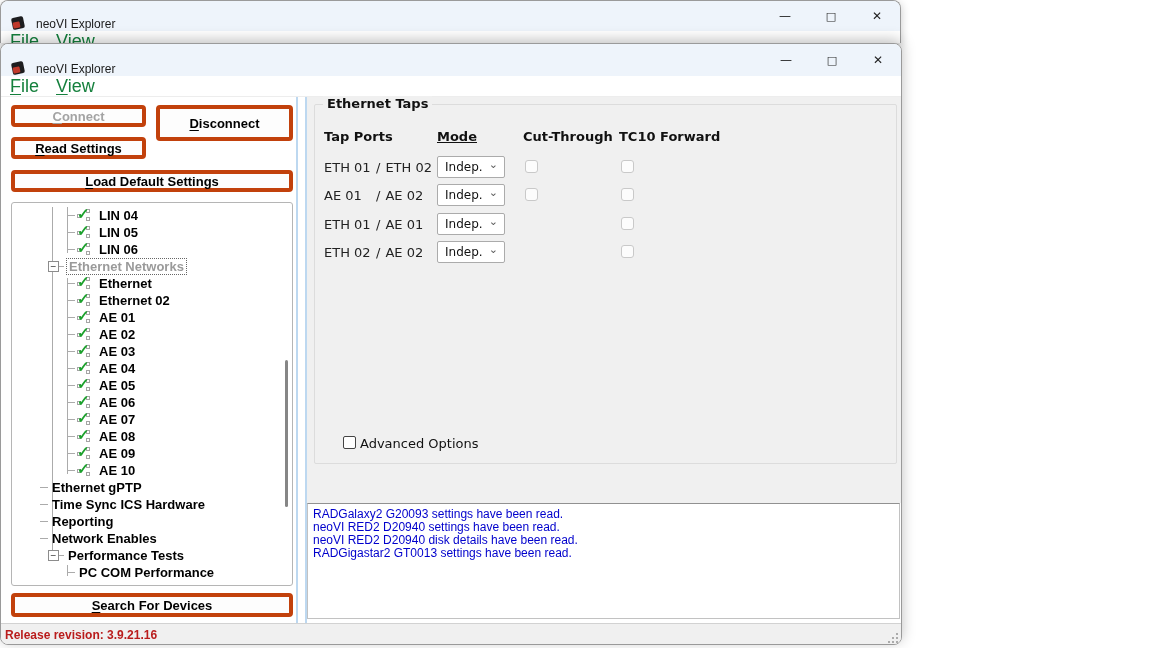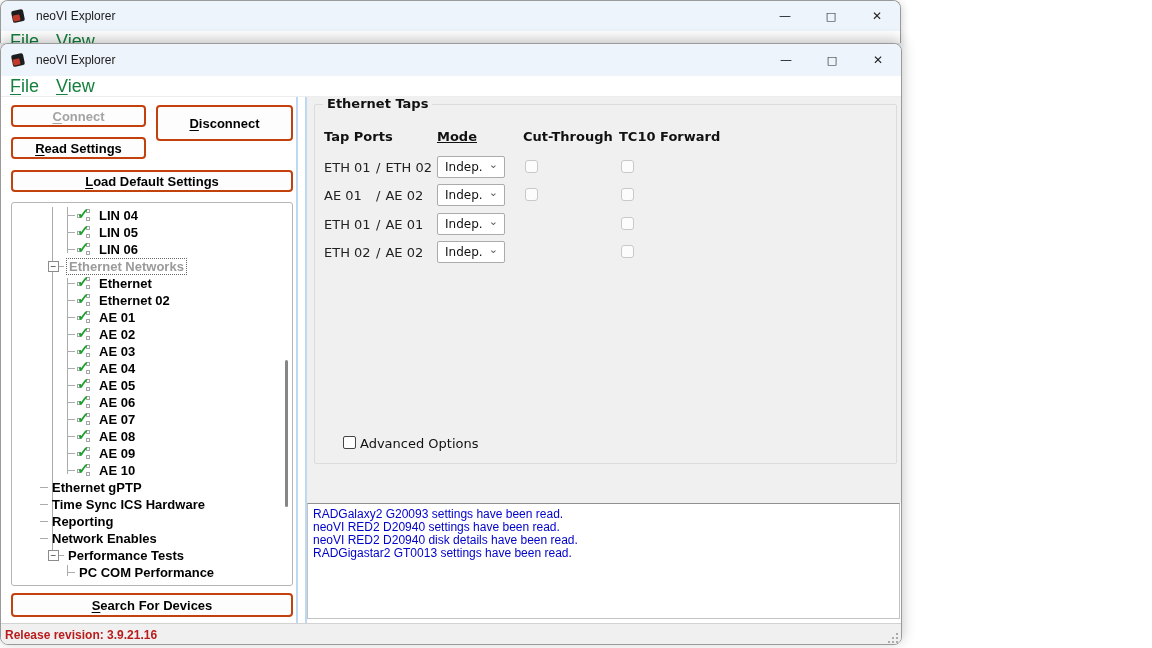--- a/index.html
+++ b/index.html
@@ -3,41 +3,41 @@
 <meta charset="utf-8">
 <style>
   * { margin:0; padding:0; box-sizing:border-box; }
   html,body { width:1152px; height:648px; background:#ffffff; font-family:"Liberation Sans", sans-serif; overflow:hidden; }
 
   
   .win { position:absolute; background:#fff; border:1px solid #9a9a9a; box-shadow:0 2px 10px rgba(0,0,0,.22); }
   #back-window { left:0; top:0; width:901px; height:43px; border-radius:8px 8px 0 0; border-bottom:none; overflow:hidden; }
   #front-window { left:0; top:43px; width:902px; height:602px; border-radius:8px; overflow:hidden; box-shadow:0 -3px 14px rgba(0,0,0,.25); }
 
-  .titlebar { position:relative; height:32px; background:#eef4fb; display:flex; align-items:center; padding-left:9px; }
+  .titlebar { position:relative; height:32px; background:#eef4fb; display:flex; align-items:flex-end; padding-left:9px; }
   #back-window .titlebar { height:30px; }
   .app-icon { position:relative; width:17px; height:15px; margin-right:9px; }
   .app-icon .body { position:absolute; left:2px; top:1px; width:12px; height:12px; background:#1d1d1f; border-radius:2px; transform:rotate(-12deg); }
   .app-icon .accent { position:absolute; left:3px; top:6px; width:7px; height:6px; background:#c62built; background:#c0392b; border-radius:1px; transform:rotate(-12deg); }
   .title-text { font-size:12px; color:#1b1b1b; }
   .win-controls { position:absolute; right:0; top:0; height:100%; display:flex; }
   .win-btn { width:46px; height:100%; display:flex; align-items:center; justify-content:center; font-size:12px; color:#222; font-family:"DejaVu Sans", sans-serif; }
   .win-btn.max { font-size:11px; }
 
   .menubar { height:21px; background:#ffffff; display:flex; align-items:center; padding-left:9px; gap:17px; border-bottom:1px solid #ededed; }
   .menu-item { font-size:18px; color:#15803d; }
   #back-window .menubar { height:13px; border:none; align-items:flex-start; }
   .u { text-decoration:underline; text-underline-offset:2px; }
 
   
   .content { position:relative; height:526px; background:#ffffff; }
 
   
   .left-pane { position:absolute; left:0; top:0; width:295px; height:526px; background:#fff; }
-  .btn { position:absolute; background:#fdfdfd; border:2px solid #c2410c; border-radius:4px; font-weight:bold; font-size:13px; color:#000; display:flex; align-items:center; justify-content:center; }
+  .btn { position:absolute; background:#fdfdfd; border:4px solid #c2410c; border-radius:4px; font-weight:bold; font-size:13px; color:#000; display:flex; align-items:center; justify-content:center; }
   .btn.disabled { color:#a3a3a3; }
   #btn-connect { left:10px; top:8px;  width:135px; height:22px; }
   #btn-disconnect { left:155px; top:8px; width:137px; height:36px; }
   #btn-read { left:10px; top:40px; width:135px; height:22px; }
   #btn-write { left:155px; top:40px; width:137px; height:22px; }
   #btn-load { left:10px; top:73px; width:282px; height:22px; }
   #btn-search { left:10px; top:496px; width:282px; height:24px; }
 
   .treebox { position:absolute; left:10px; top:105px; width:282px; height:384px; background:#fff; border:1px solid #b5b5b5; border-radius:3px; overflow:hidden; }
   .tree { position:absolute; left:0; top:4px; width:100%; }

